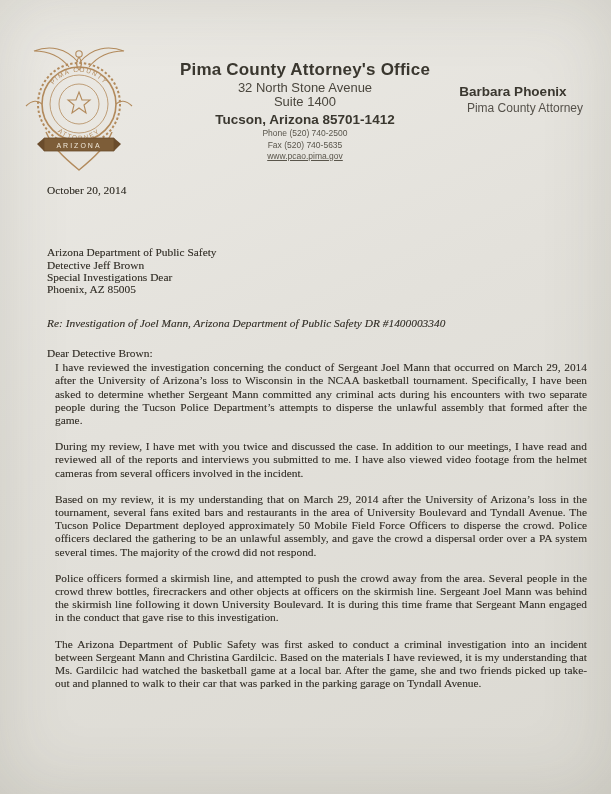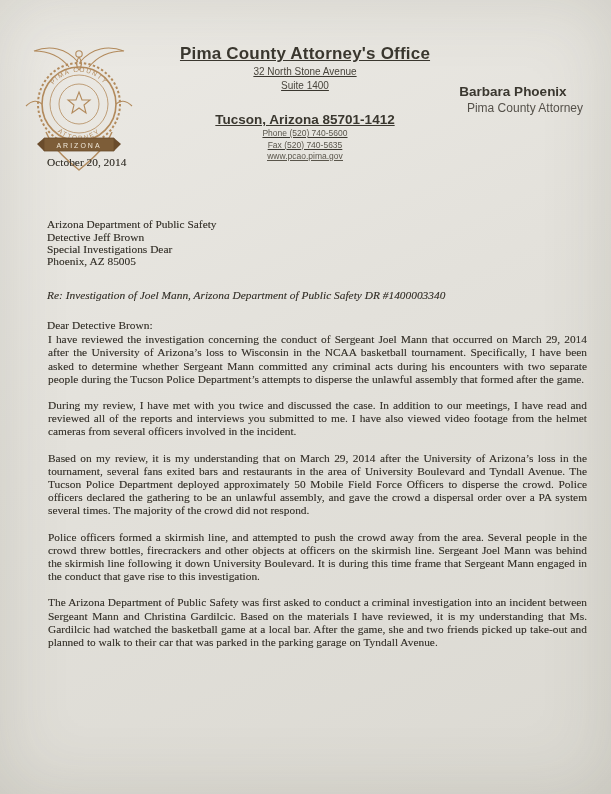--- a/index.html
+++ b/index.html
@@ -16,51 +16,50 @@
     color: #3a362e;
     overflow: hidden;
   }
 
   
   .seal {
     position: absolute; left: 20px; top: 40px;
     width: 118px; height: 140px;
   }
   .lh-center {
-    position: absolute; left: 140px; top: 44px; width: 330px;
+    position: absolute; left: 140px; top: 60px; width: 330px;
     text-align: center;
     font-family: "Liberation Sans", sans-serif;
     color: #3a372f;
-    text-decoration: underline;
   }
   .office-name { font-size: 17px; font-weight: bold; letter-spacing: .2px; }
-  .addr { font-size: 10px; line-height: 12px; margin-top: 2px; color: #4a463d; }
-  .city-line { font-size: 13.5px; font-weight: bold; margin-top: 20px; }
+  .addr { font-size: 13px; line-height: 12px; margin-top: 2px; color: #4a463d; }
+  .city-line { font-size: 13.5px; font-weight: bold; margin-top: 4px; }
   .small-line { font-size: 8.5px; line-height: 10.5px; margin-top: 1px; color: #59554b; }
   .link { text-decoration: underline; }
   .lh-right {
     position: absolute; left: 443px; top: 84px; width: 140px;
     text-align: center;
     font-family: "Liberation Sans", sans-serif;
   }
   .attorney-name { font-size: 13.5px; font-weight: bold; color: #3a372f; }
   .attorney-title { font-size: 12px; margin-top: 2px; color: #55514a; text-align: right; }
 
   
   .body-block {
-    position: absolute; left: 47px; top: 156px; width: 540px;
+    position: absolute; left: 47px; top: 184px; width: 540px;
     font-size: 11.4px; line-height: 13.2px;
     color: #37332c;
     text-shadow: 0 0 .4px rgba(60,55,45,.45);
   }
   .date { margin-bottom: 49px; }
   .recipient div { line-height: 12.4px; }
   .re-line { margin-top: 21px; font-weight: normal; font-style: italic; }
   .salutation { margin-top: 17px; margin-bottom: 1px; }
-  .body-block p { margin: 0 0 13px 1px; text-align: justify; }
+  .body-block p { margin: 0 0 13px 8px; text-align: justify; }
 </style>
 </head>
 <body>
 
 <div class="page">
 
   <div class="seal">
     <svg viewBox="0 0 118 140" width="118" height="140" aria-hidden="true">
       <g stroke="#b28a5c" fill="none" stroke-width="1.1">
 
@@ -100,21 +99,21 @@
         <text x="59" y="107.5" text-anchor="middle" font-family="Liberation Sans, sans-serif" font-size="7" letter-spacing="2" fill="#efe7d8">ARIZONA</text>
       </g>
     </svg>
   </div>
 
   <div class="lh-center">
     <div class="office-name">Pima County Attorney's Office</div>
     <div class="addr">32 North Stone Avenue</div>
     <div class="addr">Suite 1400</div>
     <div class="city-line">Tucson, Arizona 85701-1412</div>
-    <div class="small-line">Phone (520) 740-5600</div>
+    <div class="small-line">Phone (520) 740-2500</div>
     <div class="small-line">Fax  (520) 740-5635</div>
     <div class="small-line link">www.pcao.pima.gov</div>
   </div>
 
   <div class="lh-right">
     <div class="attorney-name">Barbara Phoenix</div>
     <div class="attorney-title">Pima County Attorney</div>
   </div>
 
   <div class="body-block">

